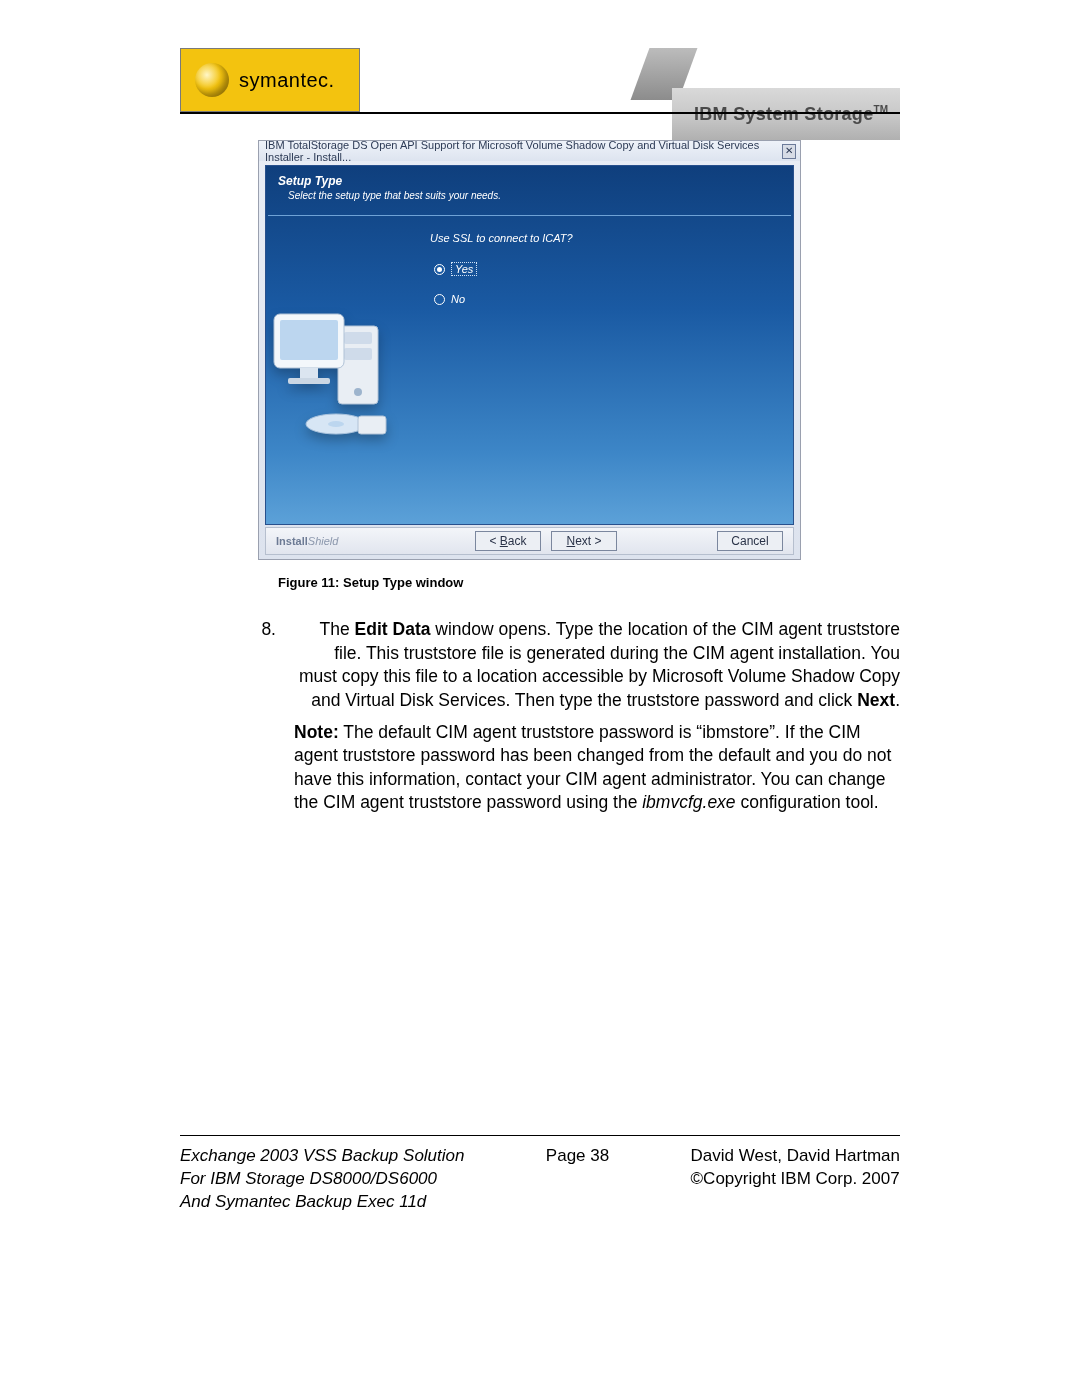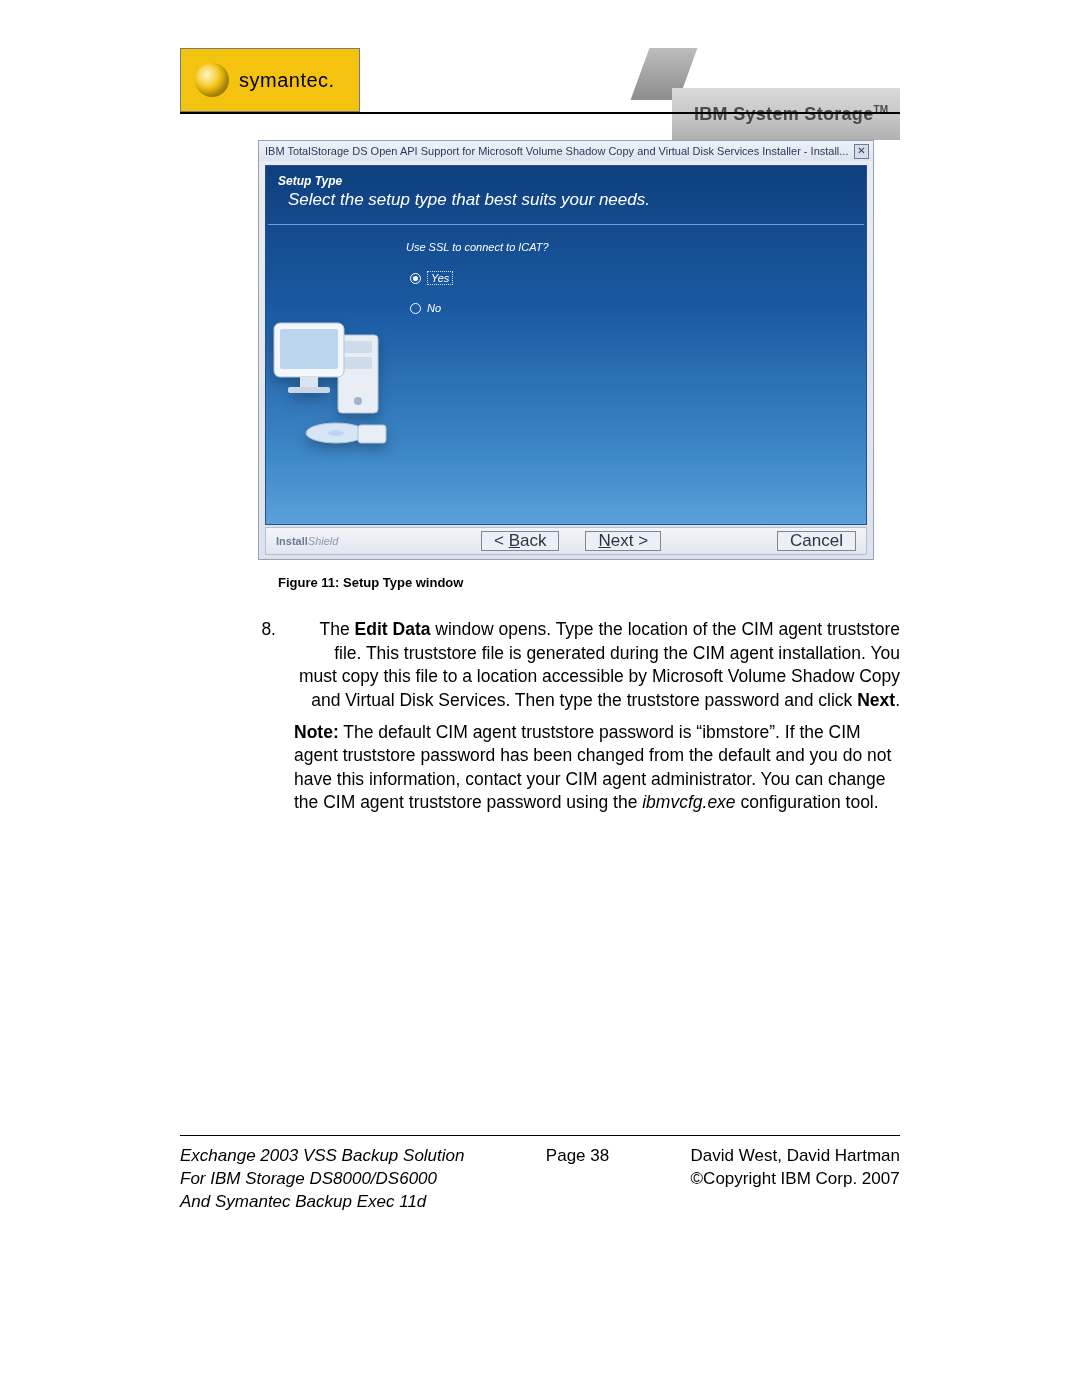--- a/index.html
+++ b/index.html
@@ -51,21 +51,21 @@
   .ibm-tm { font-size: 10px; vertical-align: super; color: #4a4a4a; }
   .header-rule {
     position: absolute; left: 180px; right: 180px; top: 112px;
     border-top: 2px solid #000;
   }
 
   
   .dialog {
     position: absolute;
     left: 258px; top: 140px;
-    width: 616px; height: 420px;
+    width: 543px; height: 420px;
     border: 1px solid #9aa0af;
     background: linear-gradient(180deg,#e8edf5,#dde3ee);
     font-family: Tahoma, Verdana, sans-serif;
     font-size: 11px;
   }
   .dlg-titlebar {
     height: 20px;
     background: linear-gradient(180deg,#eef2f9,#dde4ef);
     display: flex; align-items: center; justify-content: space-between;
     padding: 0 4px 0 6px;
@@ -87,27 +87,27 @@
     border: 1px solid #28508c;
     color: #fff;
     overflow: hidden;
     font-style: italic;
   }
   .dlg-heading {
     padding: 8px 12px 2px;
     font-weight: bold; font-size: 12px;
   }
   .dlg-subheading {
-    padding: 0 12px 14px 22px; font-size: 17px;
+    padding: 0 12px 14px 22px; font-size: 10px;
   }
   .dlg-rule {
     border-top: 1px solid #6fa2d6; margin: 0 2px 10px;
   }
   .dlg-content {
-    display: flex; padding-left: 0;
+    display: flex; gap: 24px; padding-left: 0;
   }
   .pc-illustration {
     width: 140px; flex-shrink: 0;
     height: 260px; position: relative;
     margin-top: 70px;
     filter: drop-shadow(0 6px 6px rgba(0,0,0,0.25));
   }
   .dlg-form {
     padding-top: 6px;
     font-size: 11px;
@@ -134,24 +134,23 @@
     background: linear-gradient(180deg,#f3f5f9,#e1e5ee);
     border: 1px solid #b6bfce;
     display: flex; align-items: center;
     padding: 0 10px;
   }
   .install-brand { color: #8b97ac; font-size: 11px; font-style: italic; text-align: center; }
   .install-brand b { color: #6c7a94; font-style: normal; }
   .dlg-buttons { display: flex; gap: 10px; margin-left: auto; align-items: center; }
   .dlg-btn {
     min-width: 66px; height: 20px; padding: 0 12px;
-    font-size: 17px; text-align: center; line-height: 18px;
+    font-size: 12px; text-align: center; line-height: 18px;
     border: 1px solid #7b879e; background: #eceff4; color: #2a3348;
     cursor: default;
-    margin-left: 16px;
   }
   .dlg-gap { width: 80px; }
   .btn-u { text-decoration: underline; }
 
   
   .fig-caption {
     position: absolute; left: 258px; top: 575px;
     font-size: 13px; font-weight: bold; margin-left: 20px;
   }
   .body-block {

